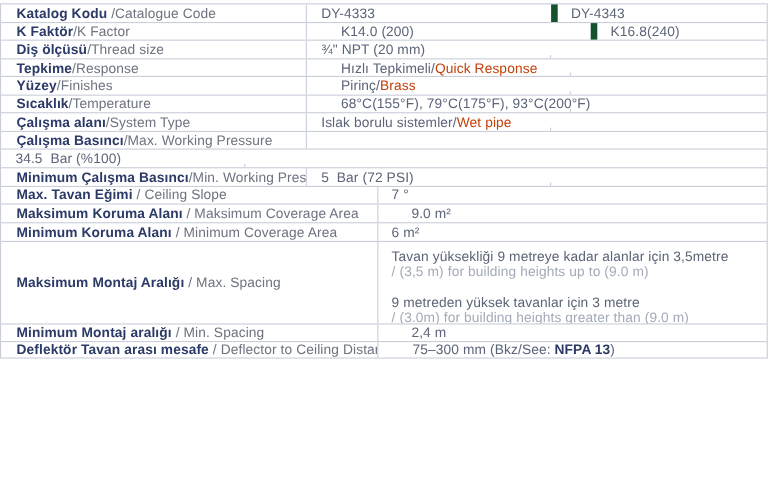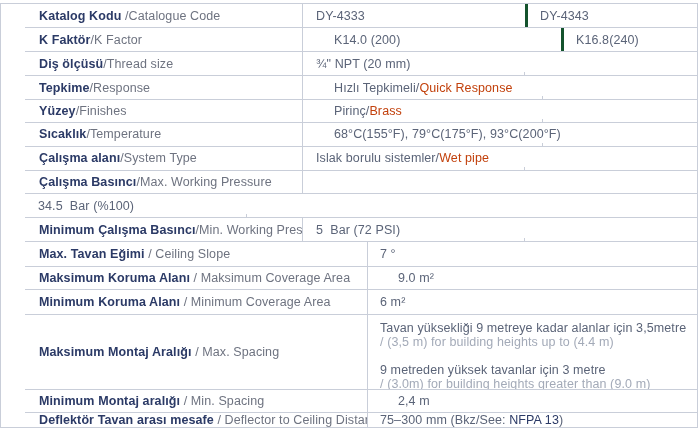--- a/index.html
+++ b/index.html
@@ -5,44 +5,44 @@
   * { box-sizing: border-box; margin: 0; padding: 0; }
   html,body { background:#ffffff; }
   body {
     width: 699px; height: 442px; overflow: hidden;
     font-family: "Liberation Sans", "DejaVu Sans", sans-serif;
     font-size: 12.5px; letter-spacing: .1px; color:#5b6478;
   }
   .page { width: 699px; height: 442px; background:#fff; }
   .top-strip { height: 3px; width: 698px; overflow: hidden; }
   .spec-table {
-    width: 698px; height: 425px;
+    width: 698px; height: 323px;
     border: 1px solid #c9ced9;
-    display: flex; flex-direction: column; background:#fff;padding-left:24px;
+    display: flex; flex-direction: column; background:#fff;
   }
   .row { display: flex; align-items: center; border-bottom: 1px solid #c9ced9; }
-  .row:last-child { border-bottom: none; }
+  .row:last-child { border-bottom: none; gap: 19px; }
   .h25 { height: 25px; } .h24 { height: 24px; gap: 18px; } .h75 { height: 75px; } .h21 { height: 21px; flex: 1; }
   .cell { height: 100%; display: flex; align-items: center; white-space: pre; overflow: hidden; }
   .lbl  { padding-left: 14px; }
   .c1t  { width: 278px; border-right: 1px solid #c9ced9; }
   .c2t  { width: 222px; padding-left: 13px; text-align: center; }
-  .c3t  { flex: 1; border-left: 3px solid #14532d; padding-left: 12px; text-align: right; }
+  .c3t  { flex: 1; border-left: 6px solid #14532d; padding-left: 12px; text-align: right; }
   .cmerged { flex: 1; padding-left: 13px; position: relative; }
   .cmerged .tick {
     position: absolute; left: 221px; bottom: -4px;
     width: 1px; height: 7px; background: #c9ced9;
   }
   .c1b  { width: 343px; border-right: 1px solid #c9ced9; }
   .c2b  { flex: 1; padding-left: 12px; }
   .tr   { color: #2b3a66; font-weight: bold; }
   .en   { color: #6e7380; font-weight: normal; }
   .val  { color: #5b6478; }
   .light{ color: #c2410c; }
-  .strong-ref { color: #2b3a66; font-weight: normal; }
+  .strong-ref { color: #2b3a66; font-weight: bold; }
   .multiline { display: block; padding: 6px 0 0 12px; align-self: stretch; white-space: normal; }
   .multiline .line { display: block; line-height: 14px; white-space: pre; }
   .line.dark  { color: #5b6478; }
   .line.light { color: #a3aab8; }
   .line.blank { height: 14px; }
 </style>
 </head>
 <body>
 
 <div class="page">
@@ -112,21 +112,21 @@
 
     <div class="row h25">
       <div class="cell c1b lbl"><span class="tr">Minimum Koruma Alanı</span><span class="en"> / Minimum Coverage Area</span></div>
       <div class="cell c2b"><span class="val">6 m²</span></div>
     </div>
 
     <div class="row h75">
       <div class="cell c1b lbl"><span class="tr">Maksimum Montaj Aralığı</span><span class="en"> / Max. Spacing</span></div>
       <div class="cell c2b multiline">
         <span class="line dark">Tavan yüksekliği 9 metreye kadar alanlar için 3,5metre</span>
-        <span class="line light">/ (3,5 m) for building heights up to (4.4 m)</span>
+        <span class="line light">/ (3,5 m) for building heights up to (9.0 m)</span>
         <span class="line blank"></span>
         <span class="line dark">9 metreden yüksek tavanlar için 3 metre</span>
         <span class="line light">/ (3.0m) for building heights greater than (9.0 m)</span>
       </div>
     </div>
 
     <div class="row h24">
       <div class="cell c1b lbl"><span class="tr">Minimum Montaj aralığı</span><span class="en"> / Min. Spacing</span></div>
       <div class="cell c2b"><span class="val">2,4 m</span></div>
     </div>

